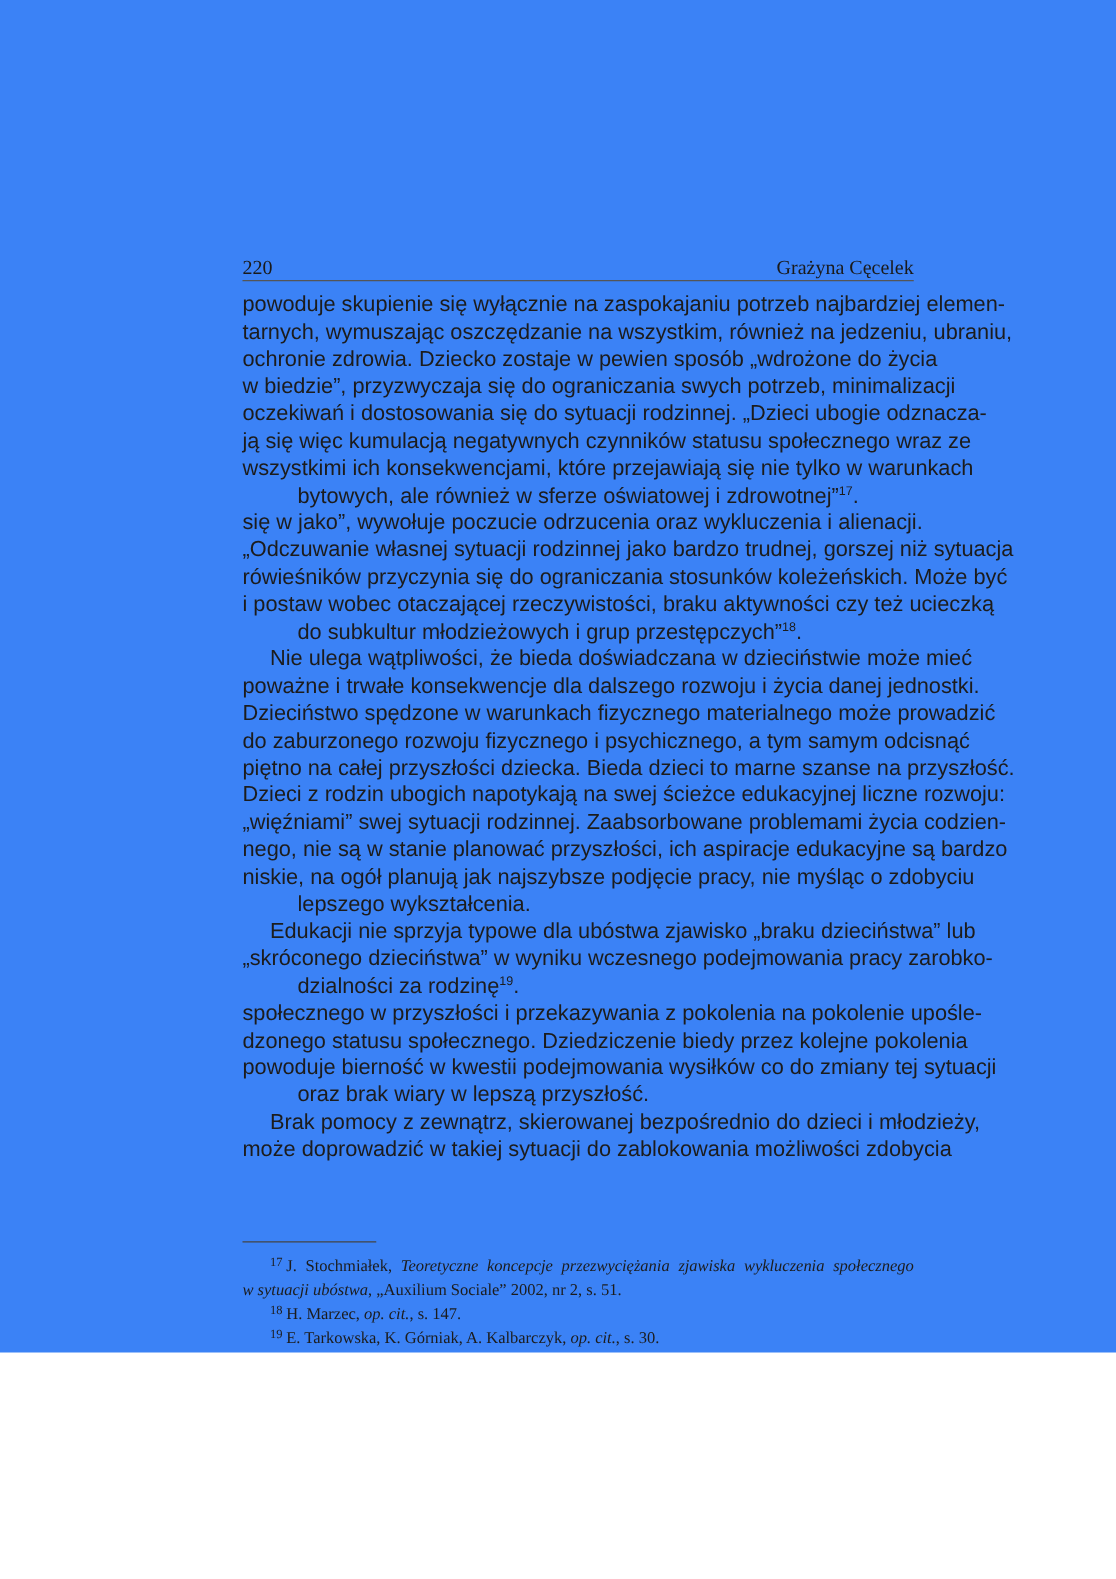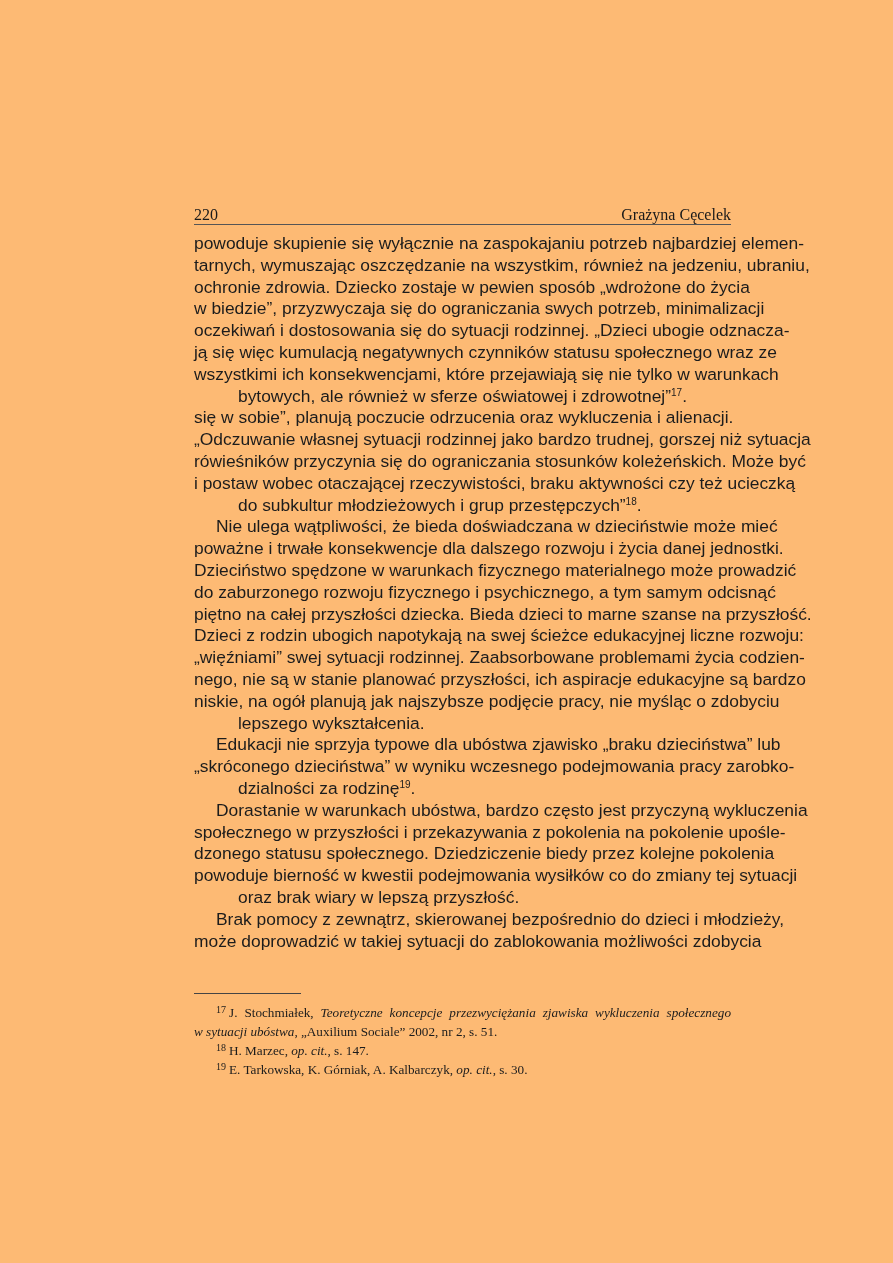--- a/index.html
+++ b/index.html
@@ -1,17 +1,17 @@
 <!DOCTYPE html>
 <html><head>
   <meta charset="utf-8">
   <style>
     html, body { margin: 0; padding: 0; background: #ffffff; }
     body { width: 893px; height: 1263px; position: relative; overflow: hidden; }
-    .page { position: absolute; left: 0; top: 0; width: 893px; height: 1263px; background: #fdba74; }
+    .page { position: absolute; left: 0; top: 0; width: 893px; height: 1082px; background: #3b82f6; }
     .header {
       position: absolute; left: 194px; top: 205px; width: 537px; height: 19px;
       font-family: "Liberation Serif", serif; font-size: 16px; color: #1a1a1a;
       border-bottom: 1px solid #555; display: flex; justify-content: space-between; align-items: flex-end;
       line-height: 18px;
     }
     .body-text {
       position: absolute; left: 194px; top: 233px; width: 537px;
       font-family: Liberation Sans, sans-serif; font-size: 17.4px; color: #1c1c1c;
     }
@@ -44,39 +44,38 @@
 
   <div class="body-text" id="body-text">
       <span class="line">powoduje skupienie się wyłącznie na zaspokajaniu potrzeb najbardziej elemen-</span>
       <span class="line">tarnych, wymuszając oszczędzanie na wszystkim, również na jedzeniu, ubraniu,</span>
       <span class="line">ochronie zdrowia. Dziecko zostaje w pewien sposób „wdrożone do życia</span>
       <span class="line">w biedzie”, przyzwyczaja się do ograniczania swych potrzeb, minimalizacji</span>
       <span class="line">oczekiwań i dostosowania się do sytuacji rodzinnej. „Dzieci ubogie odznacza-</span>
       <span class="line">ją się więc kumulacją negatywnych czynników statusu społecznego wraz ze</span>
       <span class="line">wszystkimi ich konsekwencjami, które przejawiają się nie tylko w warunkach</span>
       <span class="line last">bytowych, ale również w sferze oświatowej i zdrowotnej”<sup>17</sup>.</span>
-      <span class="line">się w sobie”, planują poczucie odrzucenia oraz wykluczenia i alienacji.</span>
+      <span class="line">się w jako”, wywołuje poczucie odrzucenia oraz wykluczenia i alienacji.</span>
       <span class="line">„Odczuwanie własnej sytuacji rodzinnej jako bardzo trudnej, gorszej niż sytuacja</span>
       <span class="line">rówieśników przyczynia się do ograniczania stosunków koleżeńskich. Może być</span>
       <span class="line">i postaw wobec otaczającej rzeczywistości, braku aktywności czy też ucieczką</span>
       <span class="line last">do subkultur młodzieżowych i grup przestępczych”<sup>18</sup>.</span>
       <span class="line indent">Nie ulega wątpliwości, że bieda doświadczana w dzieciństwie może mieć</span>
       <span class="line">poważne i trwałe konsekwencje dla dalszego rozwoju i życia danej jednostki.</span>
       <span class="line">Dzieciństwo spędzone w warunkach fizycznego materialnego może prowadzić</span>
       <span class="line">do zaburzonego rozwoju fizycznego i psychicznego, a tym samym odcisnąć</span>
       <span class="line">piętno na całej przyszłości dziecka. Bieda dzieci to marne szanse na przyszłość.</span>
       <span class="line">Dzieci z rodzin ubogich napotykają na swej ścieżce edukacyjnej liczne rozwoju:</span>
       <span class="line">„więźniami” swej sytuacji rodzinnej. Zaabsorbowane problemami życia codzien-</span>
       <span class="line">nego, nie są w stanie planować przyszłości, ich aspiracje edukacyjne są bardzo</span>
       <span class="line">niskie, na ogół planują jak najszybsze podjęcie pracy, nie myśląc o zdobyciu</span>
       <span class="line last">lepszego wykształcenia.</span>
       <span class="line indent">Edukacji nie sprzyja typowe dla ubóstwa zjawisko „braku dzieciństwa” lub</span>
       <span class="line">„skróconego dzieciństwa” w wyniku wczesnego podejmowania pracy zarobko-</span>
       <span class="line last">dzialności za rodzinę<sup>19</sup>.</span>
-      <span class="line indent">Dorastanie w warunkach ubóstwa, bardzo często jest przyczyną wykluczenia</span>
       <span class="line">społecznego w przyszłości i przekazywania z pokolenia na pokolenie upośle-</span>
       <span class="line">dzonego statusu społecznego. Dziedziczenie biedy przez kolejne pokolenia</span>
       <span class="line">powoduje bierność w kwestii podejmowania wysiłków co do zmiany tej sytuacji</span>
       <span class="line last">oraz brak wiary w lepszą przyszłość.</span>
       <span class="line indent">Brak pomocy z zewnątrz, skierowanej bezpośrednio do dzieci i młodzieży,</span>
       <span class="line">może doprowadzić w takiej sytuacji do zablokowania możliwości zdobycia</span>
     </div>
 
   <div class="fn-rule"></div>
 

